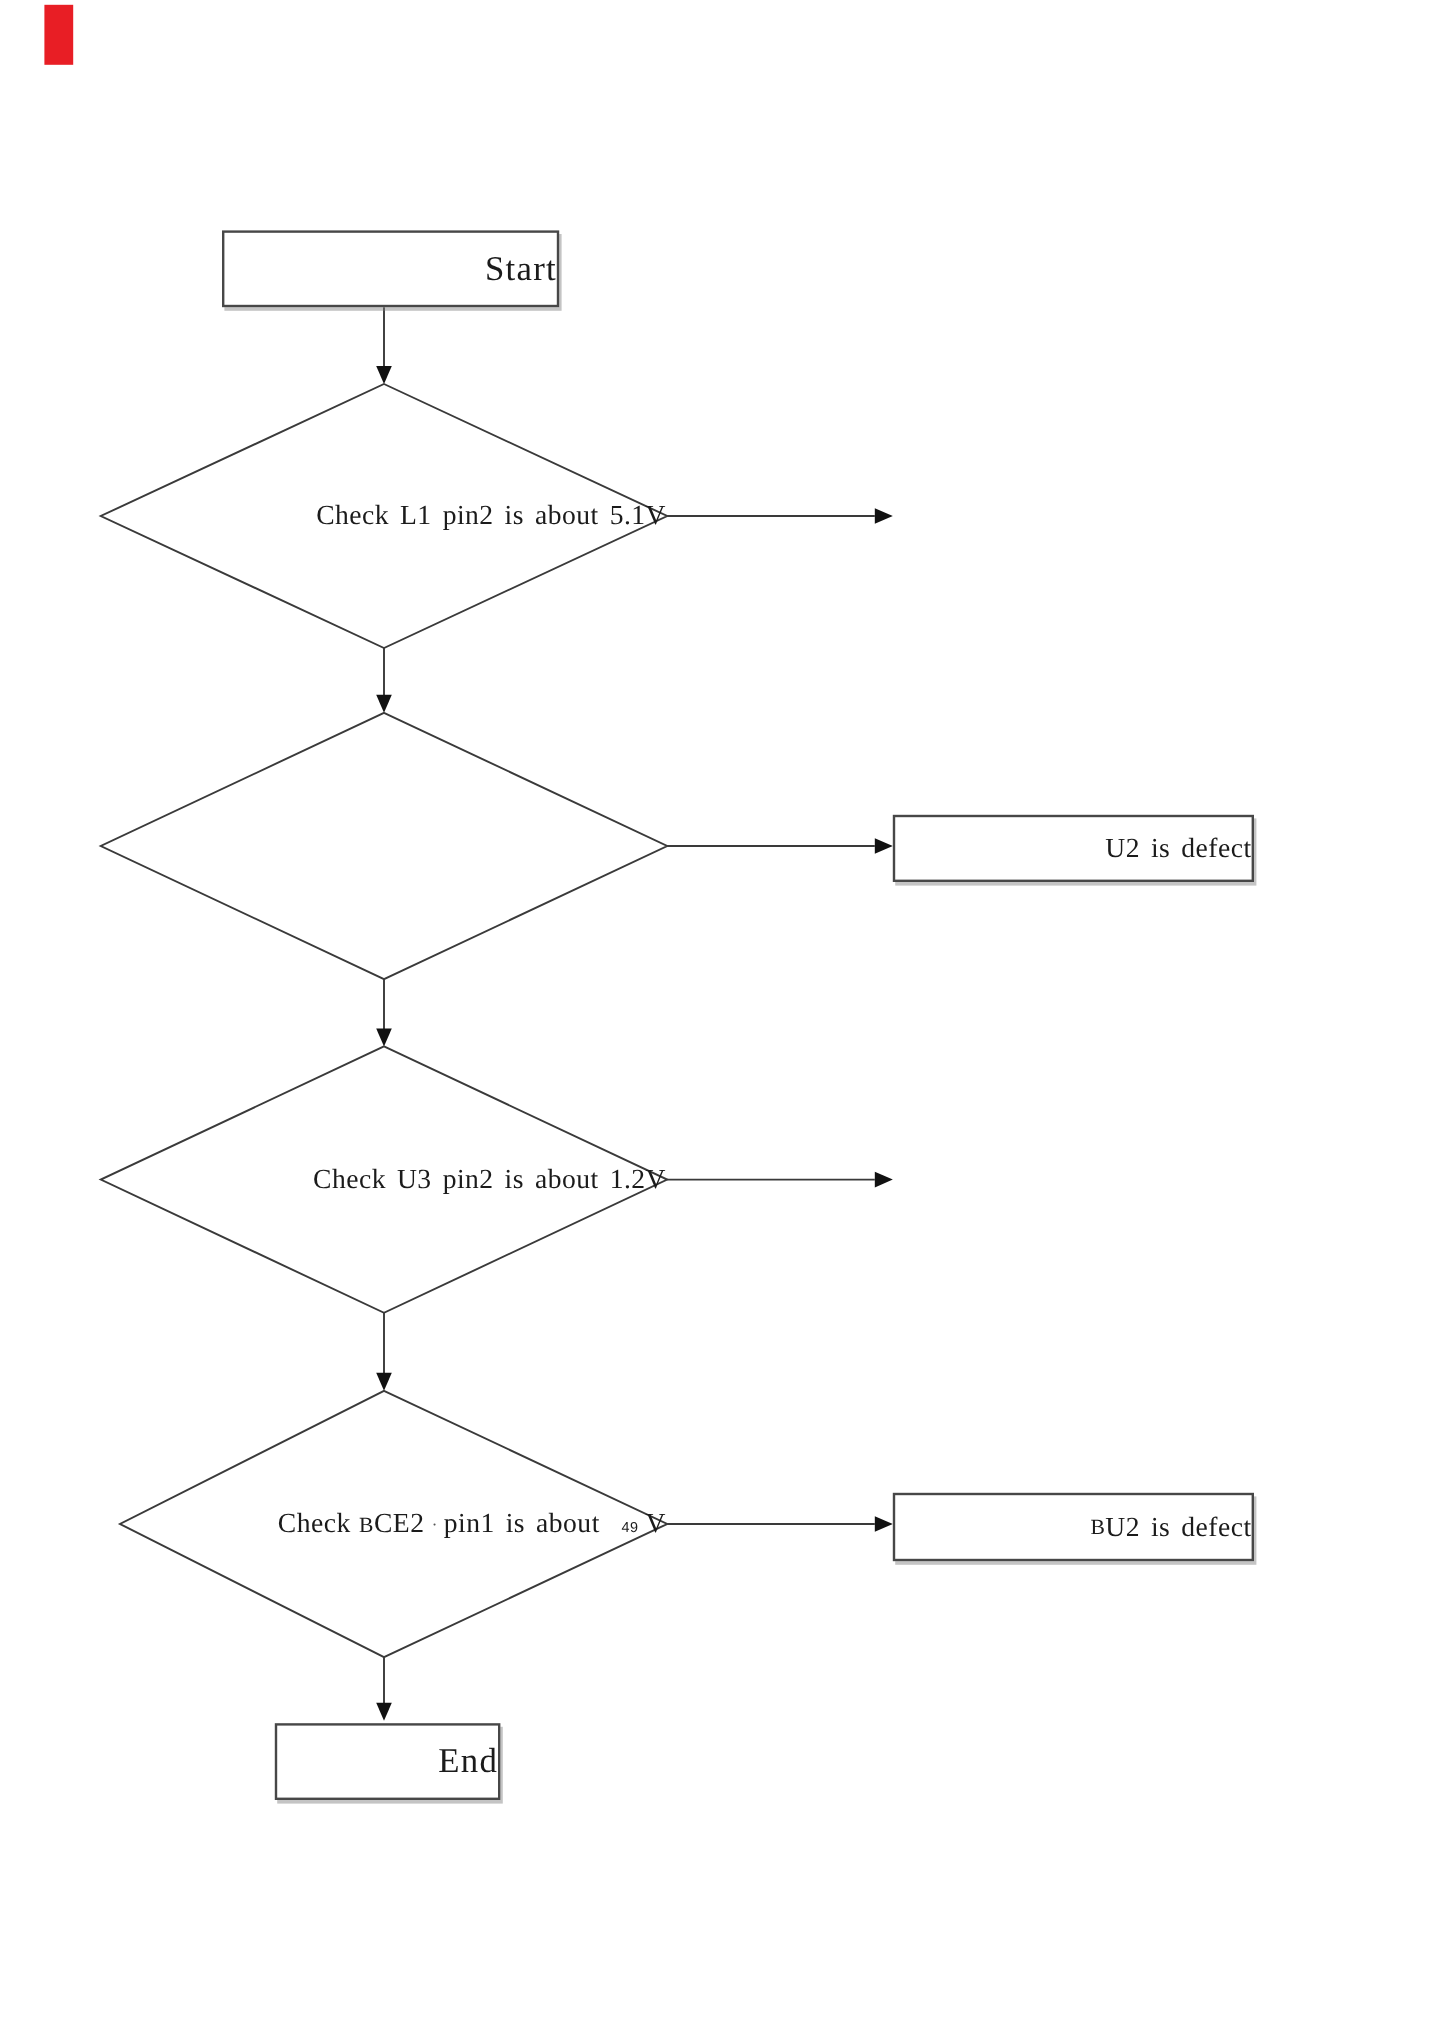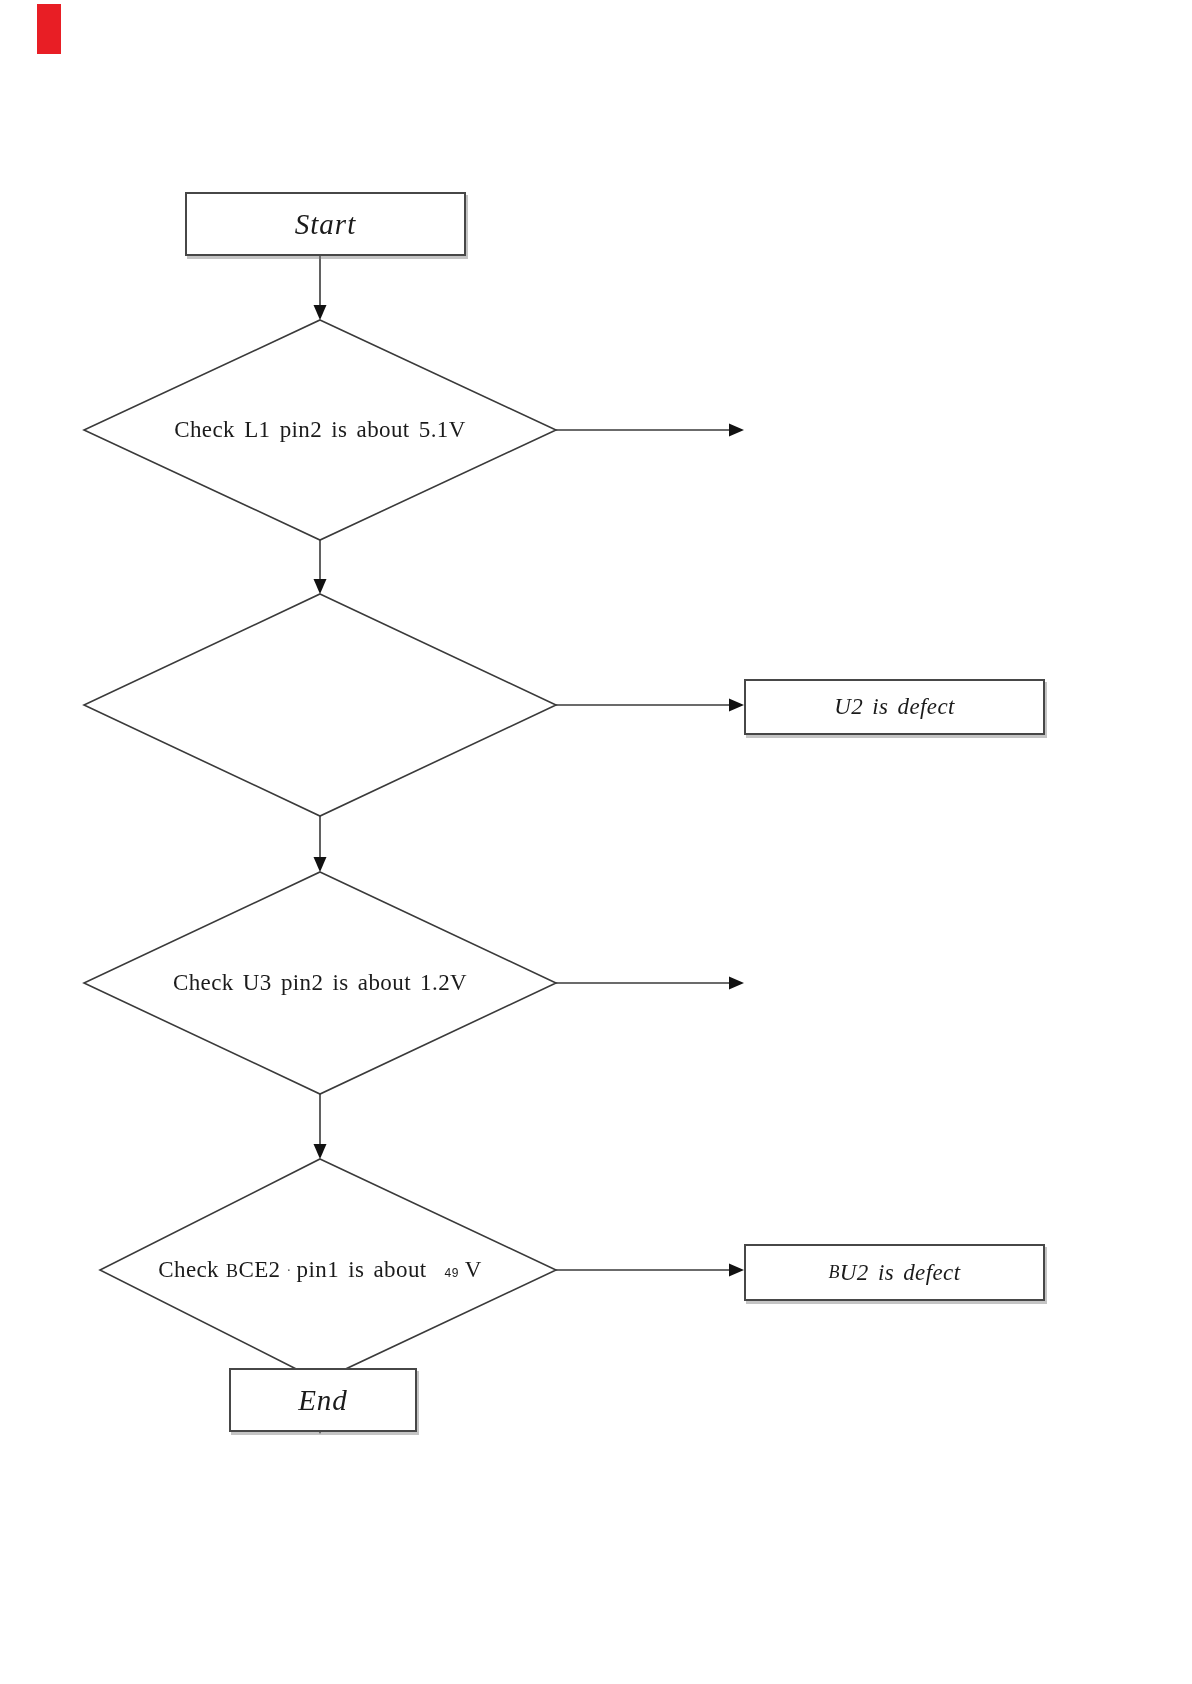--- a/index.html
+++ b/index.html
@@ -11,35 +11,34 @@
     color:#1b1b1b;
     overflow:hidden;
   }
   #flow-svg{position:absolute;left:0;top:0;width:1192px;height:1684px;}
   .red-mark{
     position:absolute;left:37px;top:4px;width:24px;height:50px;
     background:#e81e25;
   }
   .box{
     position:absolute;
-    display:flex;align-items:center;justify-content:center;
+    display:flex;align-items:center;justify-content:flex-end;
     background:#ffffff;
     border:2px solid #474747;
     box-shadow:2px 3px 0 rgba(125,125,125,0.45);
     font-size:23px;
     letter-spacing:0.4px;
     word-spacing:3px;
     z-index:2;
-    font-style:italic;
   }
   .terminal{font-size:29px;letter-spacing:1px;}
   .dlabel{
     position:absolute;
     width:470px;height:30px;line-height:30px;
-    text-align:center;
+    text-align:right;
     font-size:23px;
     letter-spacing:0.4px;
     word-spacing:3px;
     z-index:2;
   }
   .small-b{font-size:18px;}
   .dot{font-size:14px;color:#555555;margin:0 5px 0 6px;vertical-align:2px;}
   .lead{margin-right:7px;}
   .num{font-family:"Liberation Sans", sans-serif;font-size:12px;margin-left:18px;margin-right:6px;}
   .shape{fill:#ffffff;stroke:#3a3a3a;stroke-width:1.6;}
@@ -84,21 +83,21 @@
     <polygon class="head" points="744,1270 729,1263.5 729,1276.5"></polygon>
 
     <line class="edge" x1="320" y1="1381" x2="320" y2="1420"></line>
     <polygon class="head" points="320,1434 313.5,1419 326.5,1419"></polygon>
   </svg>
 
   <div class="box terminal" style="left:185px;top:192px;width:277px;height:60px;">
     <span>Start</span>
   </div>
 
-  <div class="box terminal" style="left:229px;top:1368px;width:184px;height:60px;">
+  <div class="box terminal" style="left:229px;top:1436px;width:184px;height:60px;">
     <span>End</span>
   </div>
 
   <div class="dlabel" style="left:85px;top:415px;">Check L1 pin2 is about 5.1V</div>
 
 
   <div class="dlabel" style="left:85px;top:968px;">Check U3 pin2 is about 1.2V</div>
 
   <div class="dlabel" style="left:85px;top:1255px;"><span class="lead">Check</span><span class="small-b">B</span><span>CE2</span><span class="dot">·</span><span>pin1 is about</span><span class="num">49</span><span>V</span></div>
 

